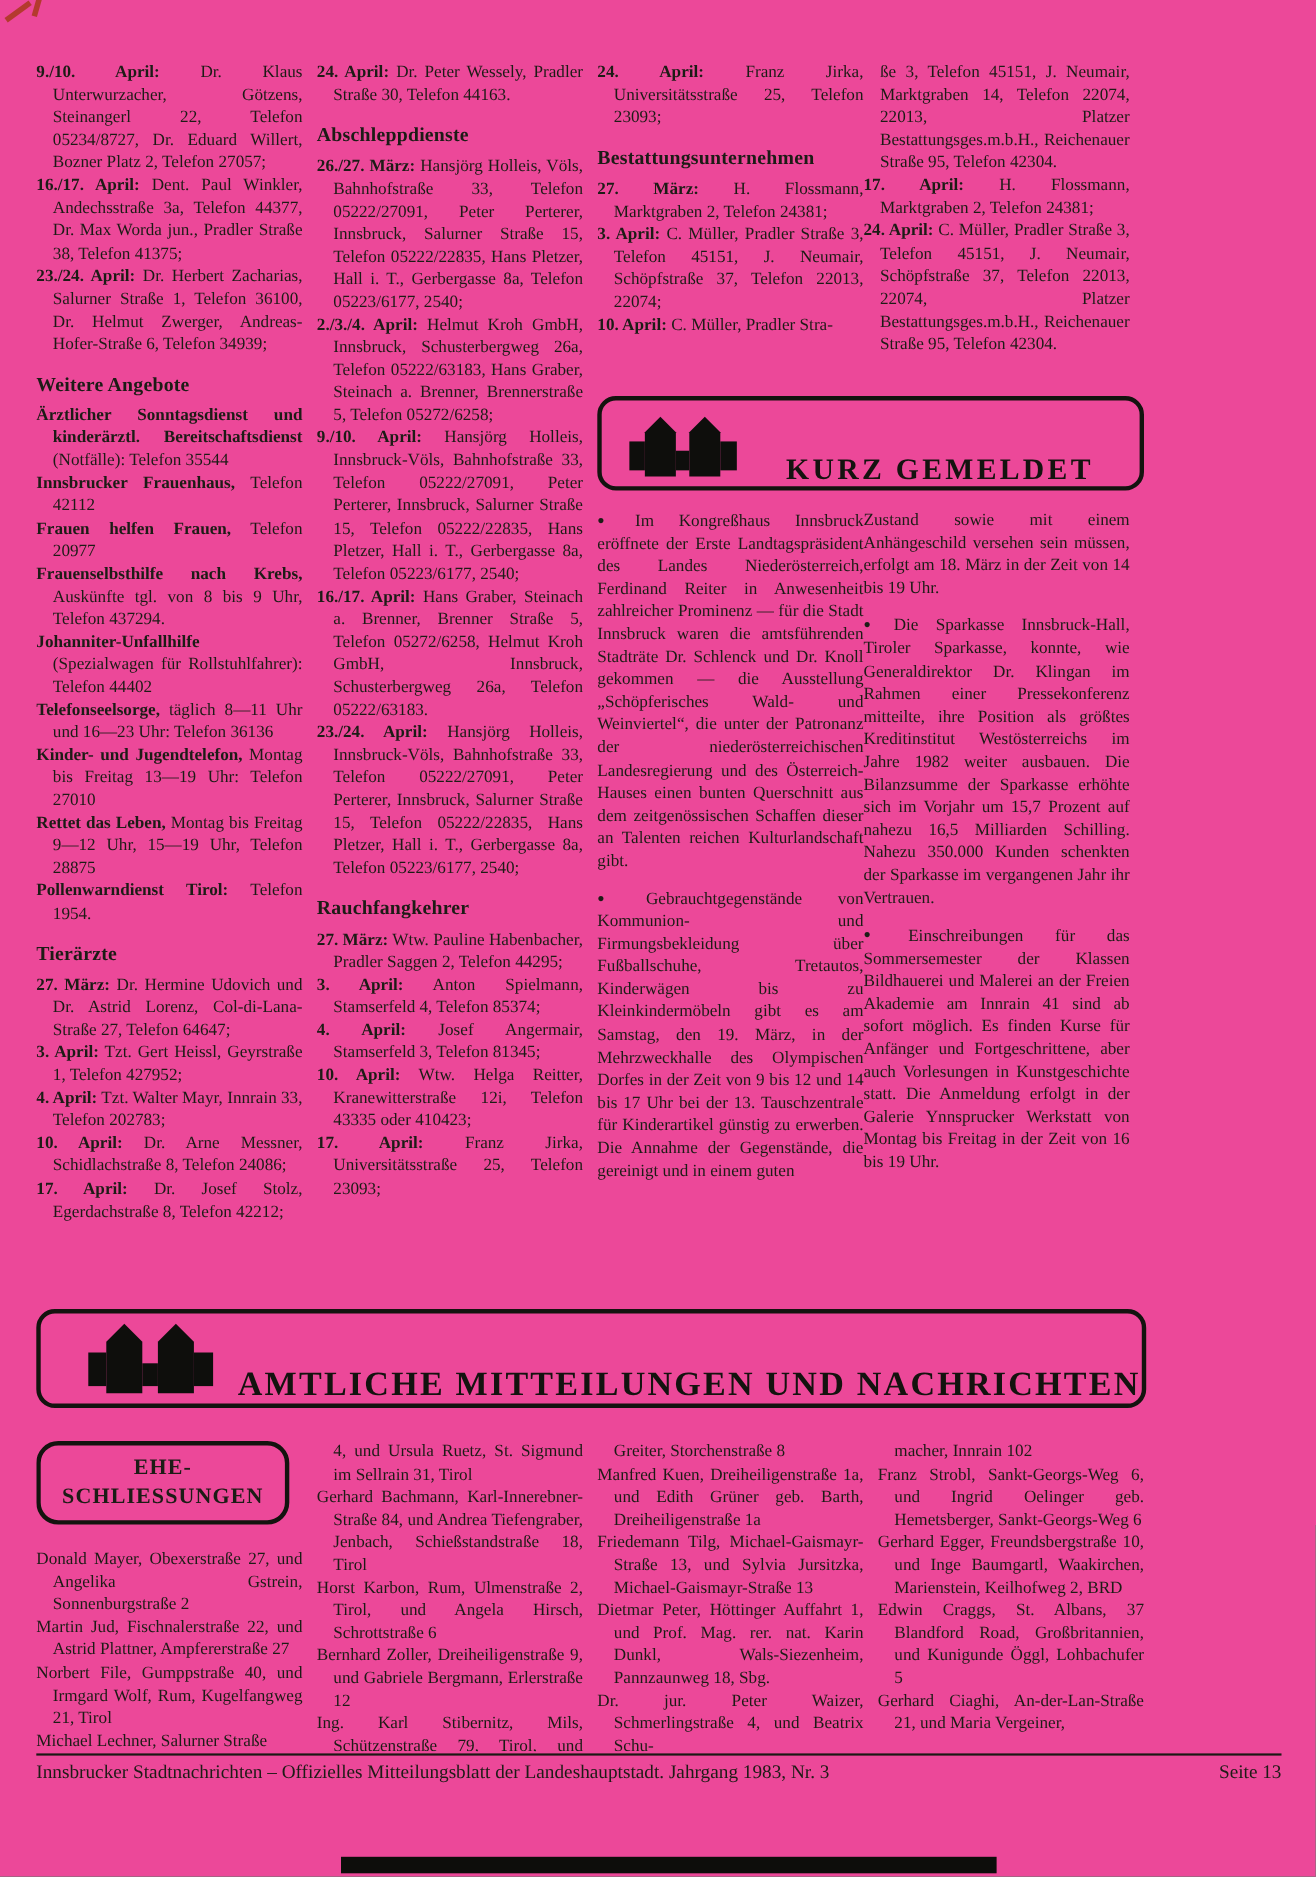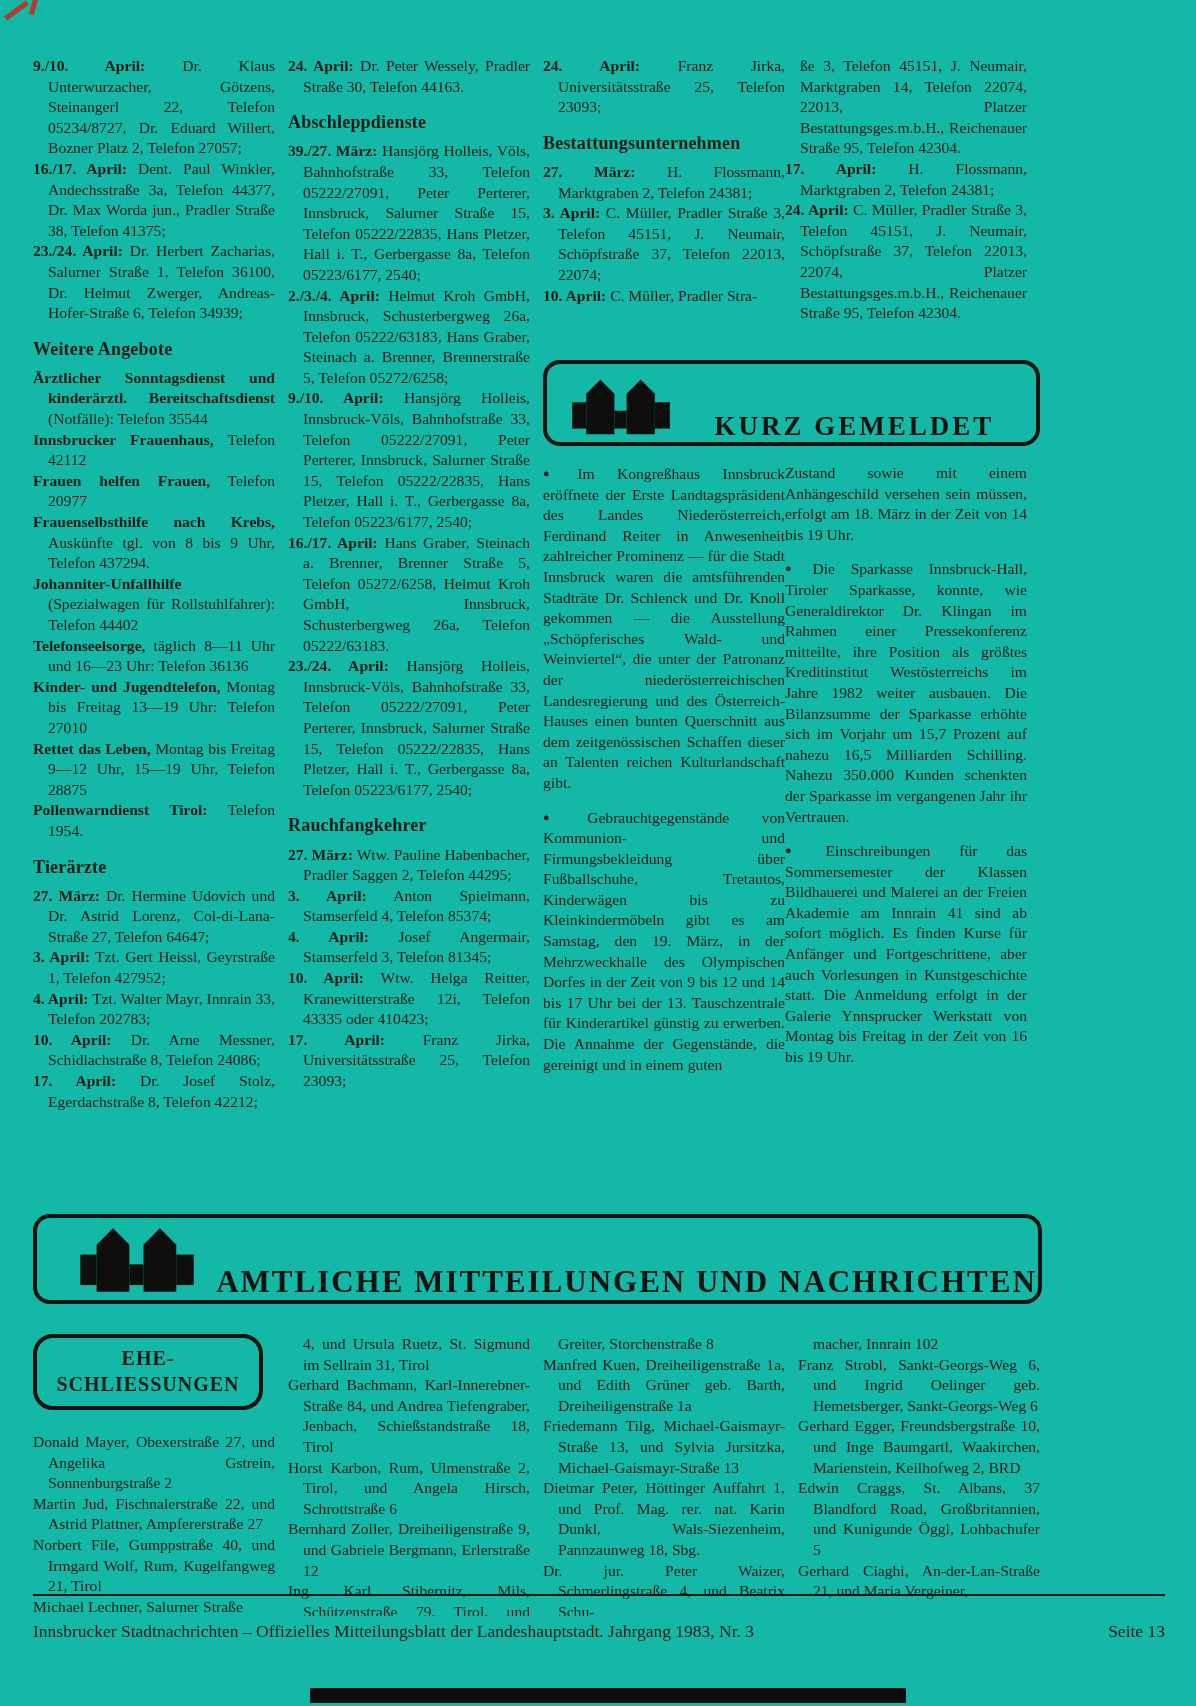--- a/index.html
+++ b/index.html
@@ -15,41 +15,41 @@
   p.entry{margin:0;padding-left:15px;text-indent:-15px;}
   p.cont{margin:0;padding-left:15px;}
   p.entry b{font-weight:bold;}
   h2.section-heading{font-size:18px;line-height:1.12;margin:15px 0 9px;font-weight:bold;
        text-align:left;letter-spacing:.2px;}
   .col > :first-child{margin-top:0;}
   p.kpara{margin:0 0 13px;}
   p.kpara .bullet{font-size:11px;vertical-align:2px;margin-right:9px;}
   .banner{border:4px solid #14130f;border-radius:17px;display:flex;align-items:flex-end;}
   .banner-kurz{height:78px;margin:14px 0 17px;}
-  .banner-amtliche{height:82px;margin:24px 0 0;}
+  .banner-amtliche{height:82px;margin:0 0 0;}
   .banner .title{flex:1;text-align:center;font-weight:bold;color:#14130f;}
   .banner-kurz .title{font-size:27px;letter-spacing:3px;}
   .banner-amtliche .title{font-size:31px;letter-spacing:2px;}
   .logo{margin-left:22px;flex:0 0 auto;}
   .banner-kurz .logo svg{width:104px;height:62px;}
   .banner-amtliche .logo svg{width:156px;height:72px;}
   .bottom-grid{display:flex;gap:13px;margin-top:30px;height:282px;overflow:hidden;}
   .ehe-box{border:4px solid #14130f;border-radius:20px;padding:7px 6px 9px;text-align:center;
        font-weight:bold;font-size:20px;line-height:1.3;letter-spacing:1px;margin:2px 12px 22px 0;}
   .footer{position:absolute;left:33px;top:1594px;width:1132px;border-top:2px solid #1a1914;
-       padding-top:25px;display:flex;justify-content:space-between;font-size:17.5px;}
+       padding-top:4px;display:flex;justify-content:space-between;font-size:17.5px;}
   .bottom-bar{position:absolute;left:310px;top:1688px;width:596px;height:15px;background:#0d0d0b;}
   .crop-mark{position:absolute;}
   .crop-a{left:3px;top:8px;width:27px;height:5px;background:#b43a2e;transform:rotate(-36deg);}
   .crop-b{left:31px;top:-2px;width:5px;height:17px;background:#b43a2e;transform:rotate(16deg);}
 </style>
 </head>
 <body>
 
-<div class="page" style="background: #14b8a6; color: rgb(29, 28, 22);">
+<div class="page" style="background: #ec4899; color: rgb(29, 28, 22);">
   <div class="crop-mark crop-a" style="background: rgb(180, 58, 46);"></div>
   <div class="crop-mark crop-b" style="background: rgb(180, 58, 46);"></div>
 
   <div class="content">
 
     <div class="top-grid">
       <section class="col">
           <p class="entry"><b>9./10. April:</b> Dr. Klaus Unterwurzacher, Götzens, Steinangerl 22, Telefon 05234/8727, Dr. Eduard Willert, Bozner Platz 2, Telefon 27057;</p>
           <p class="entry"><b>16./17. April:</b> Dent. Paul Winkler, Andechsstraße 3a, Telefon 44377, Dr. Max Worda jun., Pradler Straße 38, Telefon 41375;</p>
           <p class="entry"><b>23./24. April:</b> Dr. Herbert Zacharias, Salurner Straße 1, Telefon 36100, Dr. Helmut Zwerger, Andreas-Hofer-Straße 6, Telefon 34939;</p>
@@ -66,21 +66,21 @@
           <h2 class="section-heading">Tierärzte</h2>
           <p class="entry"><b>27. März:</b> Dr. Hermine Udovich und Dr. Astrid Lorenz, Col-di-Lana-Straße 27, Telefon 64647;</p>
           <p class="entry"><b>3. April:</b> Tzt. Gert Heissl, Geyrstraße 1, Telefon 427952;</p>
           <p class="entry"><b>4. April:</b> Tzt. Walter Mayr, Innrain 33, Telefon 202783;</p>
           <p class="entry"><b>10. April:</b> Dr. Arne Messner, Schidlachstraße 8, Telefon 24086;</p>
           <p class="entry"><b>17. April:</b> Dr. Josef Stolz, Egerdachstraße 8, Telefon 42212;</p>
         </section>
       <section class="col">
           <p class="entry"><b>24. April:</b> Dr. Peter Wessely, Pradler Straße 30, Telefon 44163.</p>
           <h2 class="section-heading">Abschleppdienste</h2>
-          <p class="entry"><b>39./27. März:</b> Hansjörg Holleis, Völs, Bahnhofstraße 33, Telefon 05222/27091, Peter Perterer, Innsbruck, Salurner Straße 15, Telefon 05222/22835, Hans Pletzer, Hall i. T., Gerbergasse 8a, Telefon 05223/6177, 2540;</p>
+          <p class="entry"><b>26./27. März:</b> Hansjörg Holleis, Völs, Bahnhofstraße 33, Telefon 05222/27091, Peter Perterer, Innsbruck, Salurner Straße 15, Telefon 05222/22835, Hans Pletzer, Hall i. T., Gerbergasse 8a, Telefon 05223/6177, 2540;</p>
           <p class="entry"><b>2./3./4. April:</b> Helmut Kroh GmbH, Innsbruck, Schusterbergweg 26a, Telefon 05222/63183, Hans Graber, Steinach a. Brenner, Brennerstraße 5, Telefon 05272/6258;</p>
           <p class="entry"><b>9./10. April:</b> Hansjörg Holleis, Innsbruck-Völs, Bahnhofstraße 33, Telefon 05222/27091, Peter Perterer, Innsbruck, Salurner Straße 15, Telefon 05222/22835, Hans Pletzer, Hall i. T., Gerbergasse 8a, Telefon 05223/6177, 2540;</p>
           <p class="entry"><b>16./17. April:</b> Hans Graber, Steinach a. Brenner, Brenner Straße 5, Telefon 05272/6258, Helmut Kroh GmbH, Innsbruck, Schusterbergweg 26a, Telefon 05222/63183.</p>
           <p class="entry"><b>23./24. April:</b> Hansjörg Holleis, Innsbruck-Völs, Bahnhofstraße 33, Telefon 05222/27091, Peter Perterer, Innsbruck, Salurner Straße 15, Telefon 05222/22835, Hans Pletzer, Hall i. T., Gerbergasse 8a, Telefon 05223/6177, 2540;</p>
           <h2 class="section-heading">Rauchfangkehrer</h2>
           <p class="entry"><b>27. März:</b> Wtw. Pauline Habenbacher, Pradler Saggen 2, Telefon 44295;</p>
           <p class="entry"><b>3. April:</b> Anton Spielmann, Stamserfeld 4, Telefon 85374;</p>
           <p class="entry"><b>4. April:</b> Josef Angermair, Stamserfeld 3, Telefon 81345;</p>
           <p class="entry"><b>10. April:</b> Wtw. Helga Reitter, Kranewitterstraße 12i, Telefon 43335 oder 410423;</p>
           <p class="entry"><b>17. April:</b> Franz Jirka, Universitätsstraße 25, Telefon 23093;</p>

